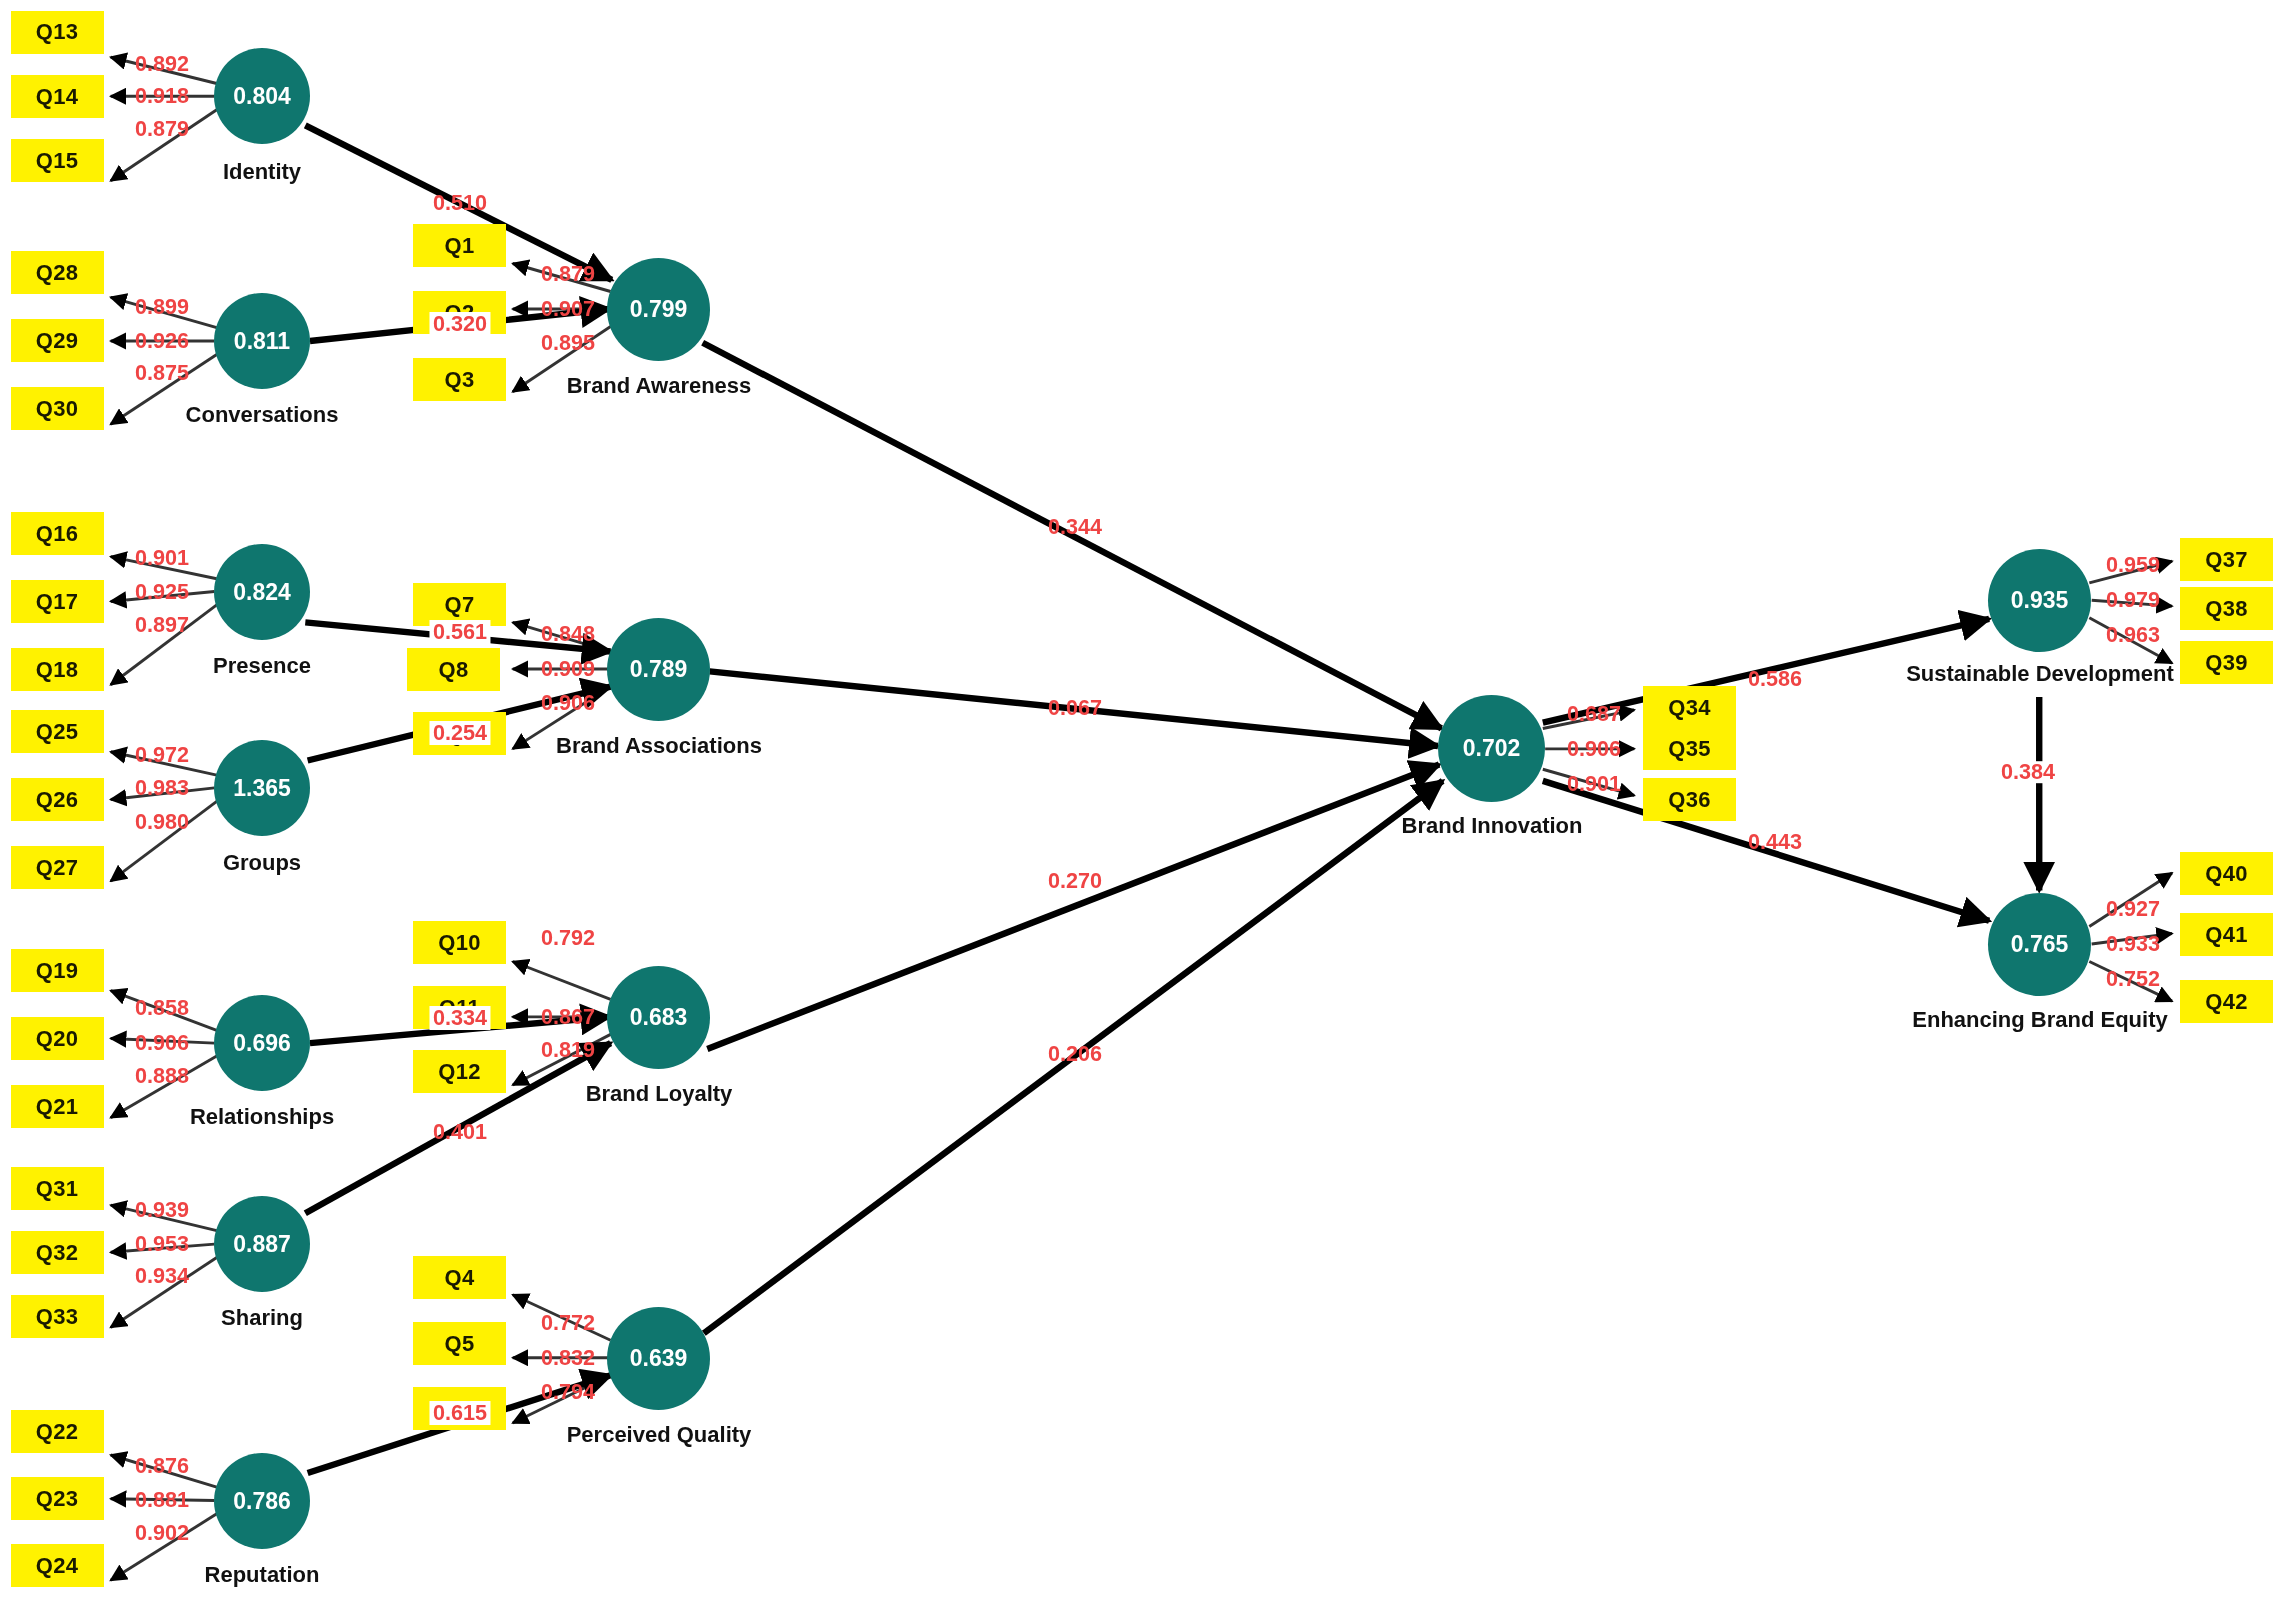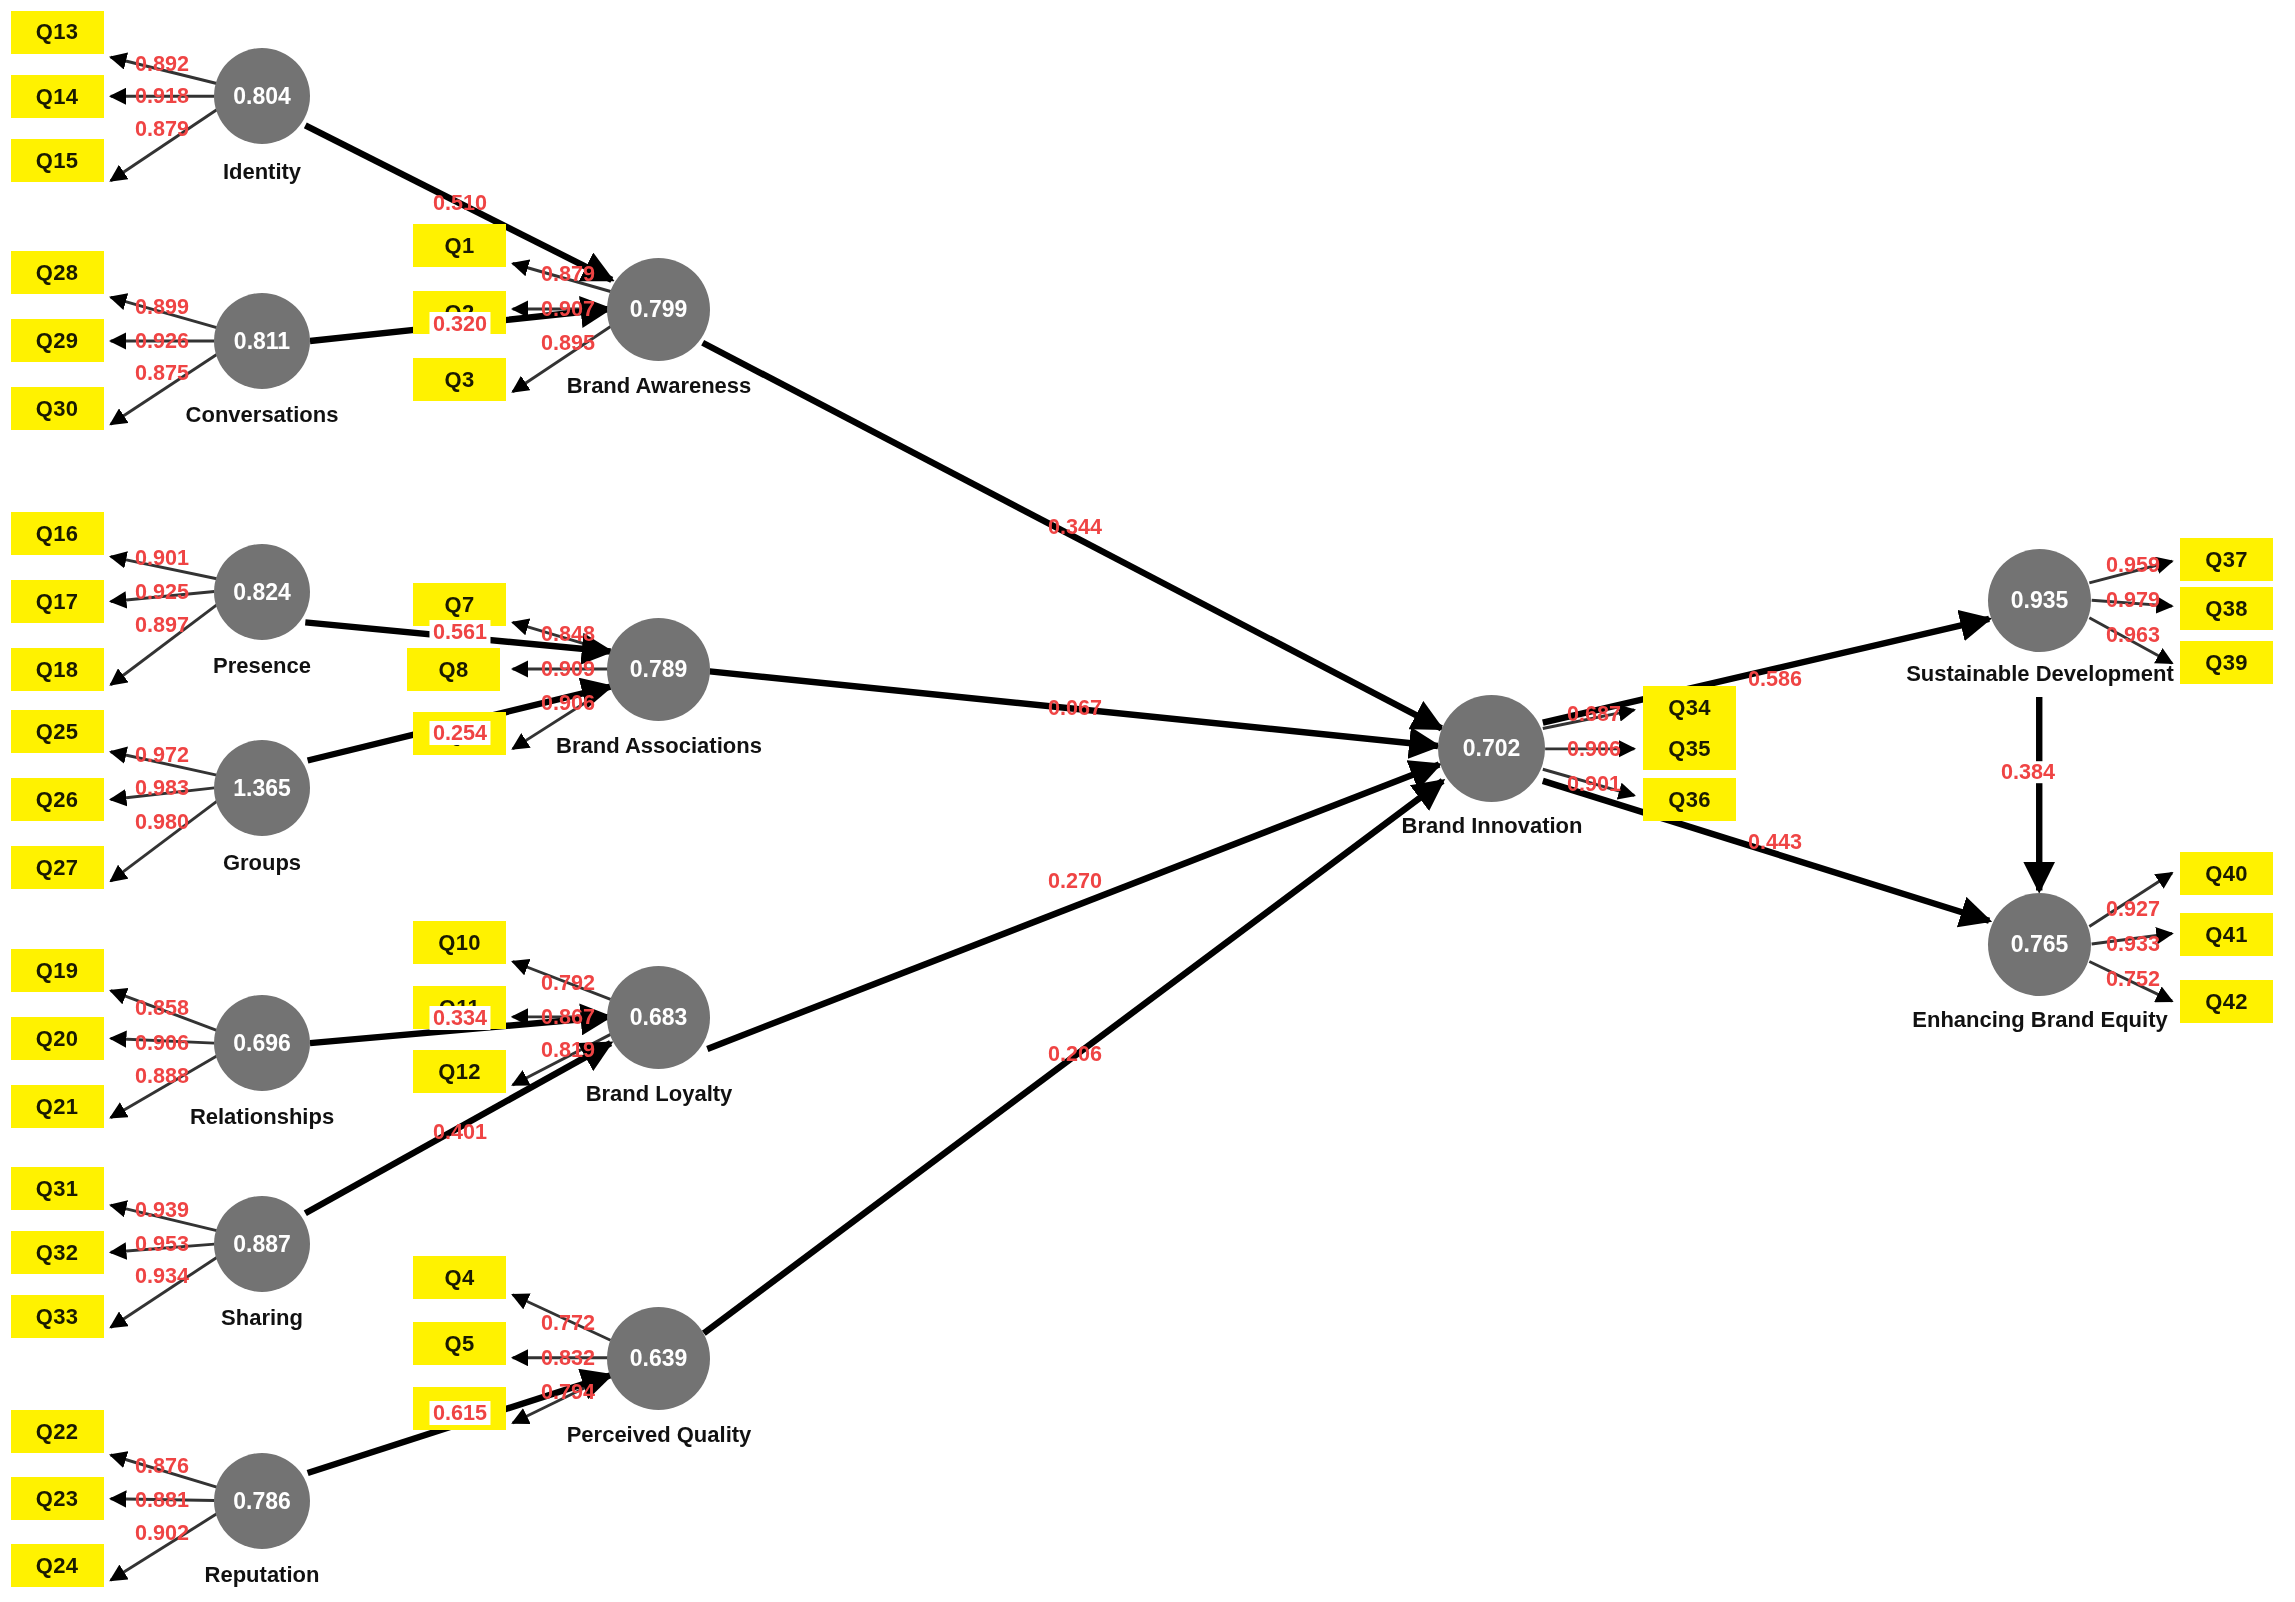--- a/index.html
+++ b/index.html
@@ -2,21 +2,21 @@
 <html style="font-size:9.3px"><head>
 <meta charset="utf-8">
 <style>
   html,body{margin:0;padding:0;background:#ffffff;}
   #stage{position:relative;width:2295px;height:1602px;background:#fff;
          font-family:"Liberation Sans",sans-serif;overflow:hidden;}
   #edges{position:absolute;left:0;top:0;width:2295px;height:1602px;}
   .ind{position:absolute;background:#FFF200;width:93px;height:43px;
        display:flex;align-items:center;justify-content:center;
        font-size:22px;font-weight:700;color:#1a1a00;letter-spacing:0.3px;}
-  .lv{position:absolute;border-radius:50%;background:#737373;
+  .lv{position:absolute;border-radius:50%;background:#0f766e;
       display:flex;align-items:center;justify-content:center;
       color:#ffffff;font-size:23px;font-weight:600;}
   .lvname{position:absolute;font-size:22px;font-weight:700;color:#111;
           text-align:center;white-space:nowrap;transform:translateX(-50%);}
   .lbl{position:absolute;font-size:21.6px;font-weight:600;color:#ef4444;
        white-space:nowrap;transform:translate(-50%,-50%);
        background:transparent;line-height:1;}
   .lbl.boxed{background:#ffffff;padding:1.2px 3.5px;font-weight:700;}
   .lbl.heavy{font-weight:700;}
 </style>
@@ -209,21 +209,21 @@
   <div class="lbl" style="left:162px;top:1466px">0.876</div>
   <div class="lbl" style="left:162px;top:1500px">0.881</div>
   <div class="lbl" style="left:162px;top:1533px">0.902</div>
 
   <div class="lbl" style="left:568px;top:274px">0.879</div>
   <div class="lbl" style="left:568px;top:309px">0.907</div>
   <div class="lbl" style="left:568px;top:343px">0.895</div>
   <div class="lbl" style="left:568px;top:634px">0.848</div>
   <div class="lbl" style="left:568px;top:669px">0.909</div>
   <div class="lbl" style="left:568px;top:703px">0.906</div>
-  <div class="lbl" style="left:568px;top:983px">0.792</div>
+  <div class="lbl" style="left:568px;top:938px">0.792</div>
   <div class="lbl" style="left:568px;top:1017px">0.867</div>
   <div class="lbl" style="left:568px;top:1050px">0.819</div>
   <div class="lbl" style="left:568px;top:1323px">0.772</div>
   <div class="lbl" style="left:568px;top:1358px">0.832</div>
   <div class="lbl" style="left:568px;top:1392px">0.794</div>
 
   <div class="lbl" style="left:1594px;top:714px">0.687</div>
   <div class="lbl" style="left:1594px;top:749px">0.906</div>
   <div class="lbl" style="left:1594px;top:784px">0.901</div>
   <div class="lbl" style="left:2133px;top:565px">0.959</div>

